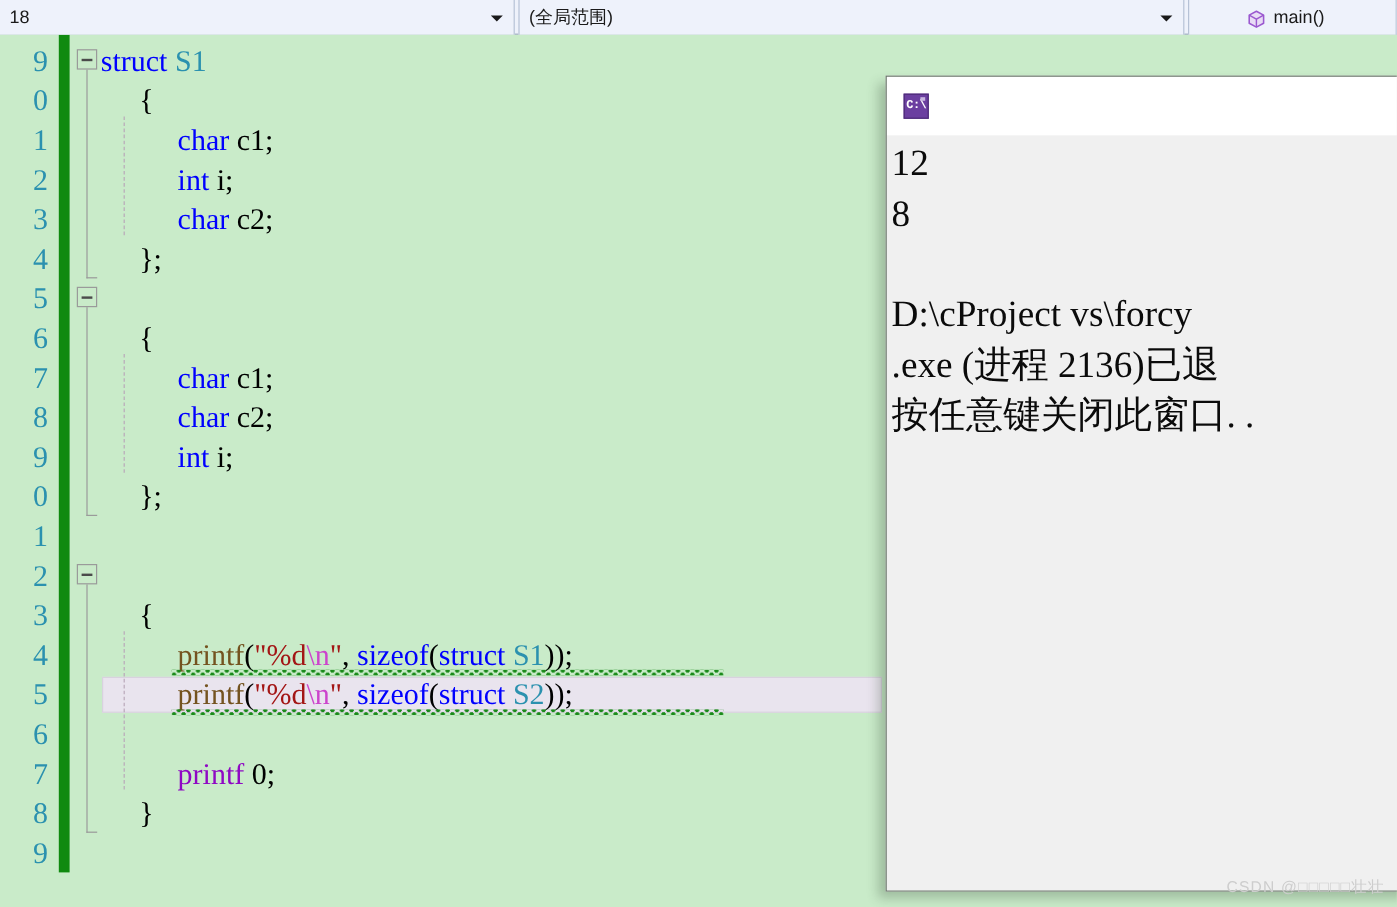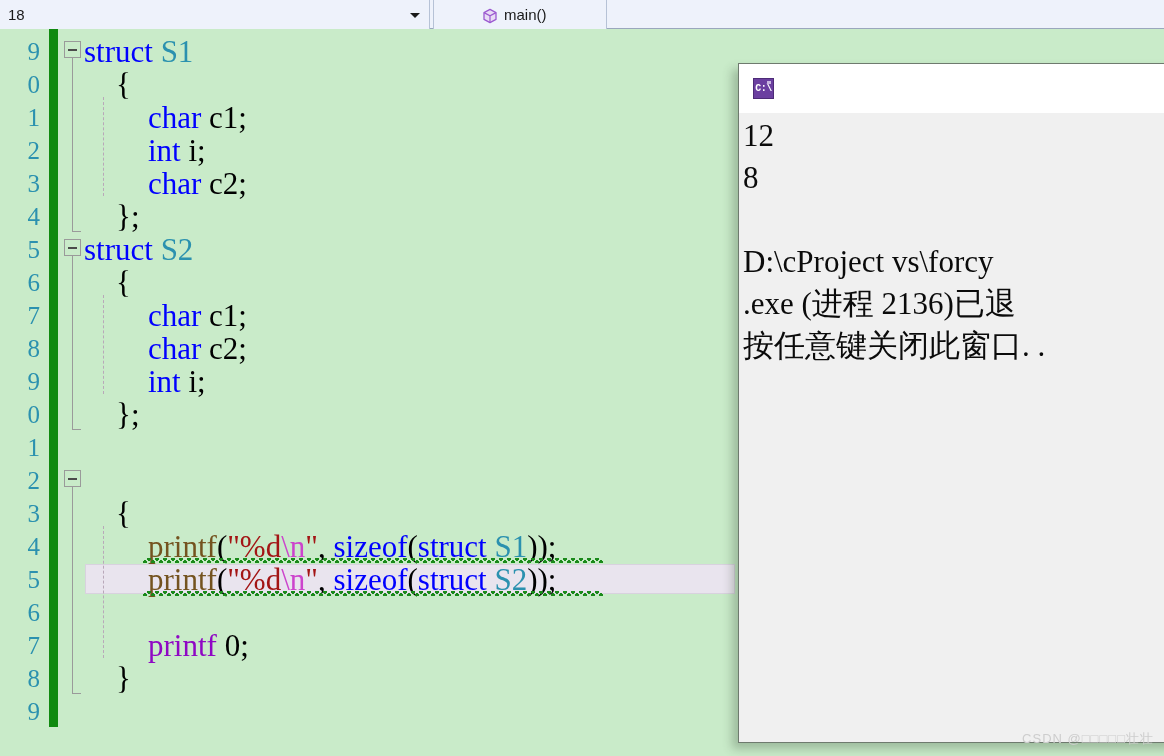--- a/index.html
+++ b/index.html
@@ -72,21 +72,21 @@
     position: absolute; left: 49px; top: 0; width: 9px; height: 698px;
     background: #108a10;
   }
   .code-layer {
     position: absolute; left: 0; top: 0; width: 1164px; height: 727px;
   }
   .code-line {
     position: absolute; left: 0; width: 956px; height: 33px;
     white-space: pre;
     font-family: "Liberation Serif", "DejaVu Serif", serif;
-    font-size: 31px;
+    font-size: 25px;
     line-height: 33px;
     color: #000000;
   }
   .code-line .txt { position: relative; left: 84px; }
 
   
   .kw   { color: #0000ff; }
   .type { color: #2b91af; }
   .fn   { color: #74531f; }
   .str  { color: #a31515; }
@@ -207,20 +207,24 @@
 
 <div id="root">
 
   <div class="navbar">
 
     <div class="nav-combo c1">
       <span class="nav-text">18</span>
       <span class="nav-arrow"></span>
     </div>
 
+    <div class="nav-combo c2">
+      <span class="nav-text">(全局范围)</span>
+      <span class="nav-arrow"></span>
+    </div>
 
     <div class="nav-combo c3">
       <span class="nav-icon">
         <svg width="16" height="16" viewBox="0 0 16 16">
           <path d="M8 1.4 L14 4.6 L14 11.4 L8 14.6 L2 11.4 L2 4.6 Z" fill="#e8dcf5" stroke="#9b59d0" stroke-width="1.3" stroke-linejoin="round"></path>
           <path d="M2 4.6 L8 7.9 L14 4.6 M8 7.9 L8 14.6" fill="none" stroke="#9b59d0" stroke-width="1.2"></path>
         </svg>
       </span>
       <span class="nav-text">main()</span>
     </div>
@@ -262,21 +266,20 @@
         <div class="indent-guide" style="top: 497px; height: 132px;"></div>
         <div class="collapse-box" style="top: 12px;"></div>
         <div class="collapse-box" style="top: 210px;"></div>
         <div class="collapse-box" style="top: 441px;"></div>
         <div class="code-line" style="top: 6px;"><span class="txt" style="left: 84px;"><span class="kw">struct</span><span class="pun"> </span><span class="type">S1</span></span></div>
         <div class="code-line" style="top: 39px;"><span class="txt" style="left: 116px;"><span class="pun">{</span></span></div>
         <div class="code-line" style="top: 72px;"><span class="txt" style="left: 148px;"><span class="kw">char</span><span class="pun"> c1;</span></span></div>
         <div class="code-line" style="top: 105px;"><span class="txt" style="left: 148px;"><span class="kw">int</span><span class="pun"> i;</span></span></div>
         <div class="code-line" style="top: 138px;"><span class="txt" style="left: 148px;"><span class="kw">char</span><span class="pun"> c2;</span></span></div>
         <div class="code-line" style="top: 171px;"><span class="txt" style="left: 116px;"><span class="pun">};</span></span></div>
-        <div class="code-line" style="top: 204px;"><span class="txt" style="left: 84px;"><span class="kw">struct</span><span class="pun"> </span><span class="type">S2</span></span></div>
         <div class="code-line" style="top: 237px;"><span class="txt" style="left: 116px;"><span class="pun">{</span></span></div>
         <div class="code-line" style="top: 270px;"><span class="txt" style="left: 148px;"><span class="kw">char</span><span class="pun"> c1;</span></span></div>
         <div class="code-line" style="top: 303px;"><span class="txt" style="left: 148px;"><span class="kw">char</span><span class="pun"> c2;</span></span></div>
         <div class="code-line" style="top: 336px;"><span class="txt" style="left: 148px;"><span class="kw">int</span><span class="pun"> i;</span></span></div>
         <div class="code-line" style="top: 369px;"><span class="txt" style="left: 116px;"><span class="pun">};</span></span></div>
         <div class="code-line" style="top: 402px;"><span class="txt" style="left: 84px;"></span></div>
         <div class="code-line" style="top: 468px;"><span class="txt" style="left: 116px;"><span class="pun">{</span></span></div>
         <div class="code-line" style="top: 501px;"><span class="txt" style="left: 148px;"><span class="fn">printf</span><span class="pun">(</span><span class="str">"%d</span><span class="esc">\n</span><span class="str">"</span><span class="pun">, </span><span class="kw">sizeof</span><span class="pun">(</span><span class="kw">struct</span><span class="pun"> </span><span class="type">S1</span><span class="pun">));</span></span></div>
         <div class="code-line" style="top: 534px;"><span class="txt" style="left: 148px;"><span class="fn">printf</span><span class="pun">(</span><span class="str">"%d</span><span class="esc">\n</span><span class="str">"</span><span class="pun">, </span><span class="kw">sizeof</span><span class="pun">(</span><span class="kw">struct</span><span class="pun"> </span><span class="type">S2</span><span class="pun">));</span></span></div>
         <div class="code-line" style="top: 567px;"><span class="txt" style="left: 84px;"></span></div>

